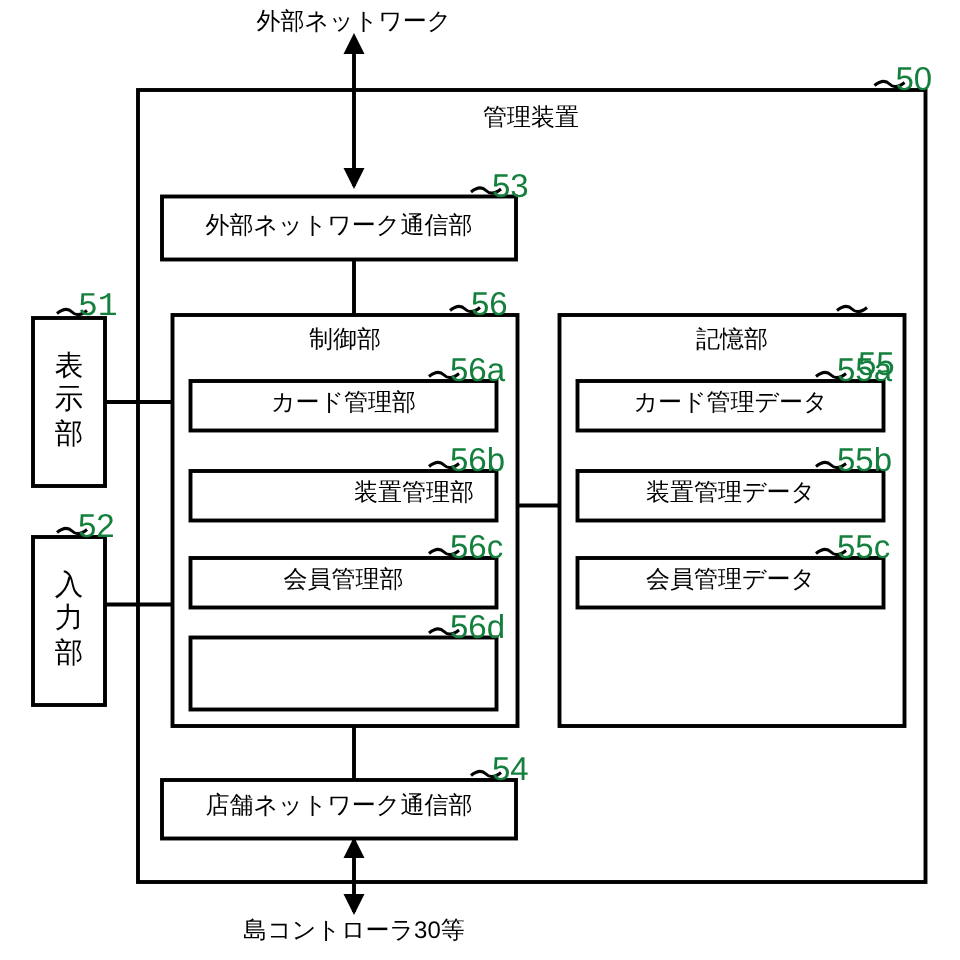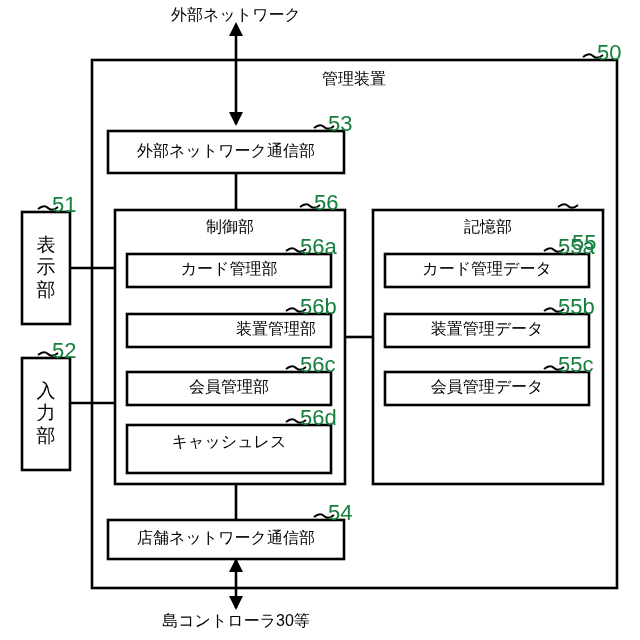--- a/index.html
+++ b/index.html
@@ -129,40 +129,40 @@
 
 <div class="lbl center" style="left:236px;top:7px;">外部ネットワーク</div>
 
 <div class="ref" style="left:597px;top:42px;">50</div>
 
 <div class="lbl center" style="left:354px;top:71px;">管理装置</div>
 
 <div class="ref" style="left:328px;top:113px;">53</div>
 <div class="lbl center" style="left:226px;top:143px;">外部ネットワーク通信部</div>
 
-<div class="ref" style="left:52px;top:194px;">51</div>
+<div class="ref" style="left:52px;top:194px;font-family:Liberation Mono, monospace;">51</div>
 <div class="vtext" style="left:36px;top:234px;width:20px;"><div>表</div><div>示</div><div>部</div></div>
 
 <div class="ref" style="left:52px;top:340px;">52</div>
 <div class="vtext" style="left:36px;top:380px;width:20px;"><div>入</div><div>力</div><div>部</div></div>
 
 <div class="ref" style="left:314px;top:192px;">56</div>
 <div class="lbl center" style="left:230px;top:219px;">制御部</div>
 
 <div class="ref" style="left:300px;top:236px;">56a</div>
 <div class="lbl center" style="left:229px;top:261px;">カード管理部</div>
 
 <div class="ref" style="left:300px;top:296px;">56b</div>
 <div class="lbl center" style="left:229px;top:321px;margin-left:47px;">装置管理部</div>
 
 <div class="ref" style="left:300px;top:354px;">56c</div>
 <div class="lbl center" style="left:229px;top:379px;">会員管理部</div>
 
 <div class="ref" style="left:300px;top:407px;">56d</div>
-<div class="lbl center two-line" style="left:229px;top:432px;text-align:center;"><div>キャッシュレス</div></div>
+<div class="lbl center two-line" style="left:229px;top:432px;text-align:center;"></div>
 
 <div class="ref" style="left:572px;top:192px;margin-top:40px;">55</div>
 <div class="lbl center" style="left:488px;top:219px;">記憶部</div>
 
 <div class="ref" style="left:558px;top:236px;">55a</div>
 <div class="lbl center" style="left:487px;top:261px;">カード管理データ</div>
 
 <div class="ref" style="left:558px;top:296px;">55b</div>
 <div class="lbl center" style="left:487px;top:321px;">装置管理データ</div>
 

